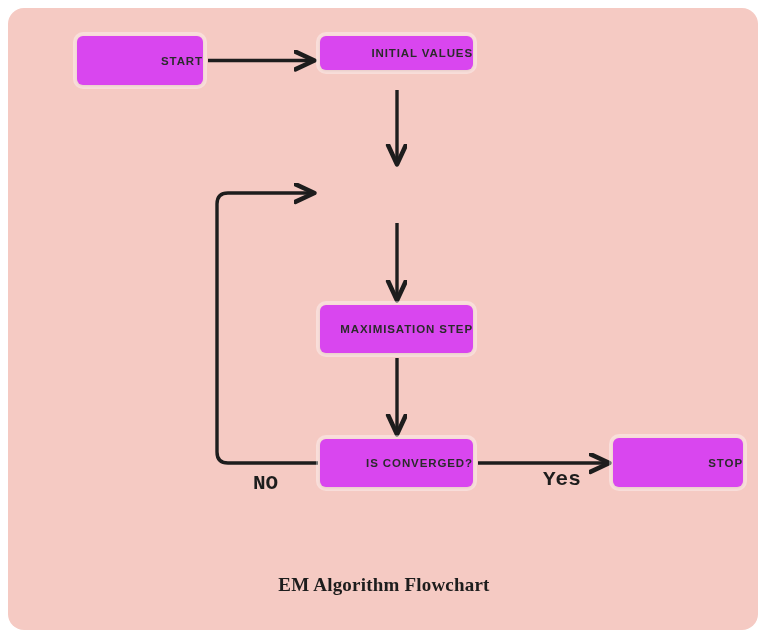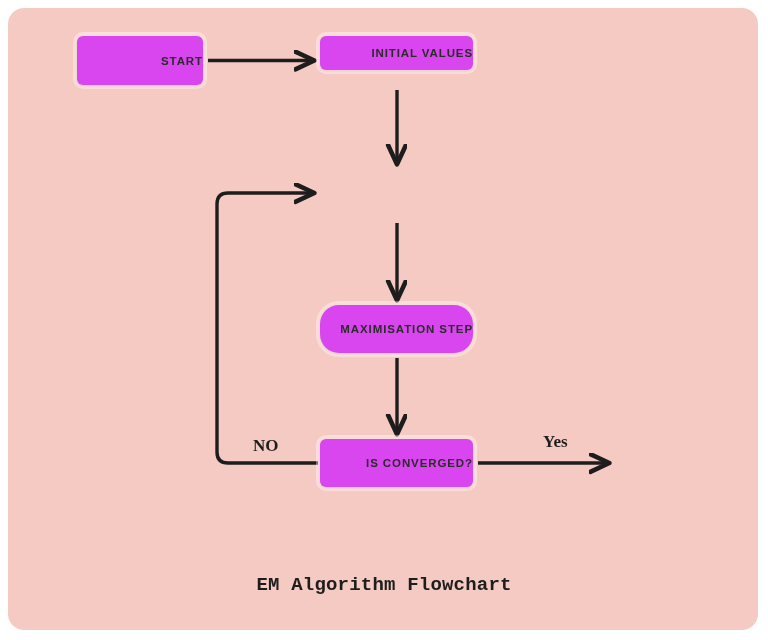--- a/index.html
+++ b/index.html
@@ -49,33 +49,34 @@
     font-family: "Liberation Sans", sans-serif;
     font-size: 11.5px;
     font-weight: bold;
     letter-spacing: 0.9px;
     color: #2b2b2b;
     text-align: center;
     white-space: nowrap;
   }
   .edge-label {
     position: absolute;
-    font-family: Liberation Serif, serif;
-    font-size: 17px;
+    font-family: Liberation Mono, monospace;
+    font-size: 21px;
     font-weight: bold;
     color: #1d1d1d;
     white-space: nowrap;
+    margin-top: 36px;
   }
   #title {
     position: absolute;
     left: 0;
     top: 574px;
     width: 768px;
     text-align: center;
-    font-family: Liberation Mono, monospace;
+    font-family: Liberation Serif, serif;
     font-size: 19px;
     font-weight: bold;
     color: #1d1d1d;
     letter-spacing: 0.2px;
   }
 </style>
 </head>
 <body>
 
 <div id="canvas">
@@ -104,28 +105,31 @@
 
   <div class="node" style="left:77px; top:36px; width:126px; height:49px;">
     <span class="node-label">START</span>
   </div>
 
   <div class="node" style="left:320px; top:36px; width:153px; height:34px;">
     <span class="node-label">INITIAL VALUES</span>
   </div>
 
 
-  <div class="node" style="left:320px; top:305px; width:153px; height:48px;border-radius:19px;">
+  <div class="node" style="left:320px; top:305px; width:153px; height:48px;">
     <span class="node-label">MAXIMISATION STEP</span>
   </div>
 
   <div class="node" style="left:320px; top:439px; width:153px; height:48px;padding-left:36px;">
     <span class="node-label">IS CONVERGED?</span>
   </div>
 
+  <div class="node" style="left:613px; top:438px; width:130px; height:49px;">
+    <span class="node-label">STOP</span>
+  </div>
 
   <span class="edge-label" style="left:253px; top:436px;">NO</span>
 
   <span class="edge-label" style="left:543px; top:432px;">Yes</span>
 
   <div id="title">EM Algorithm Flowchart</div>
 
 </div>
 
 </body></html>

